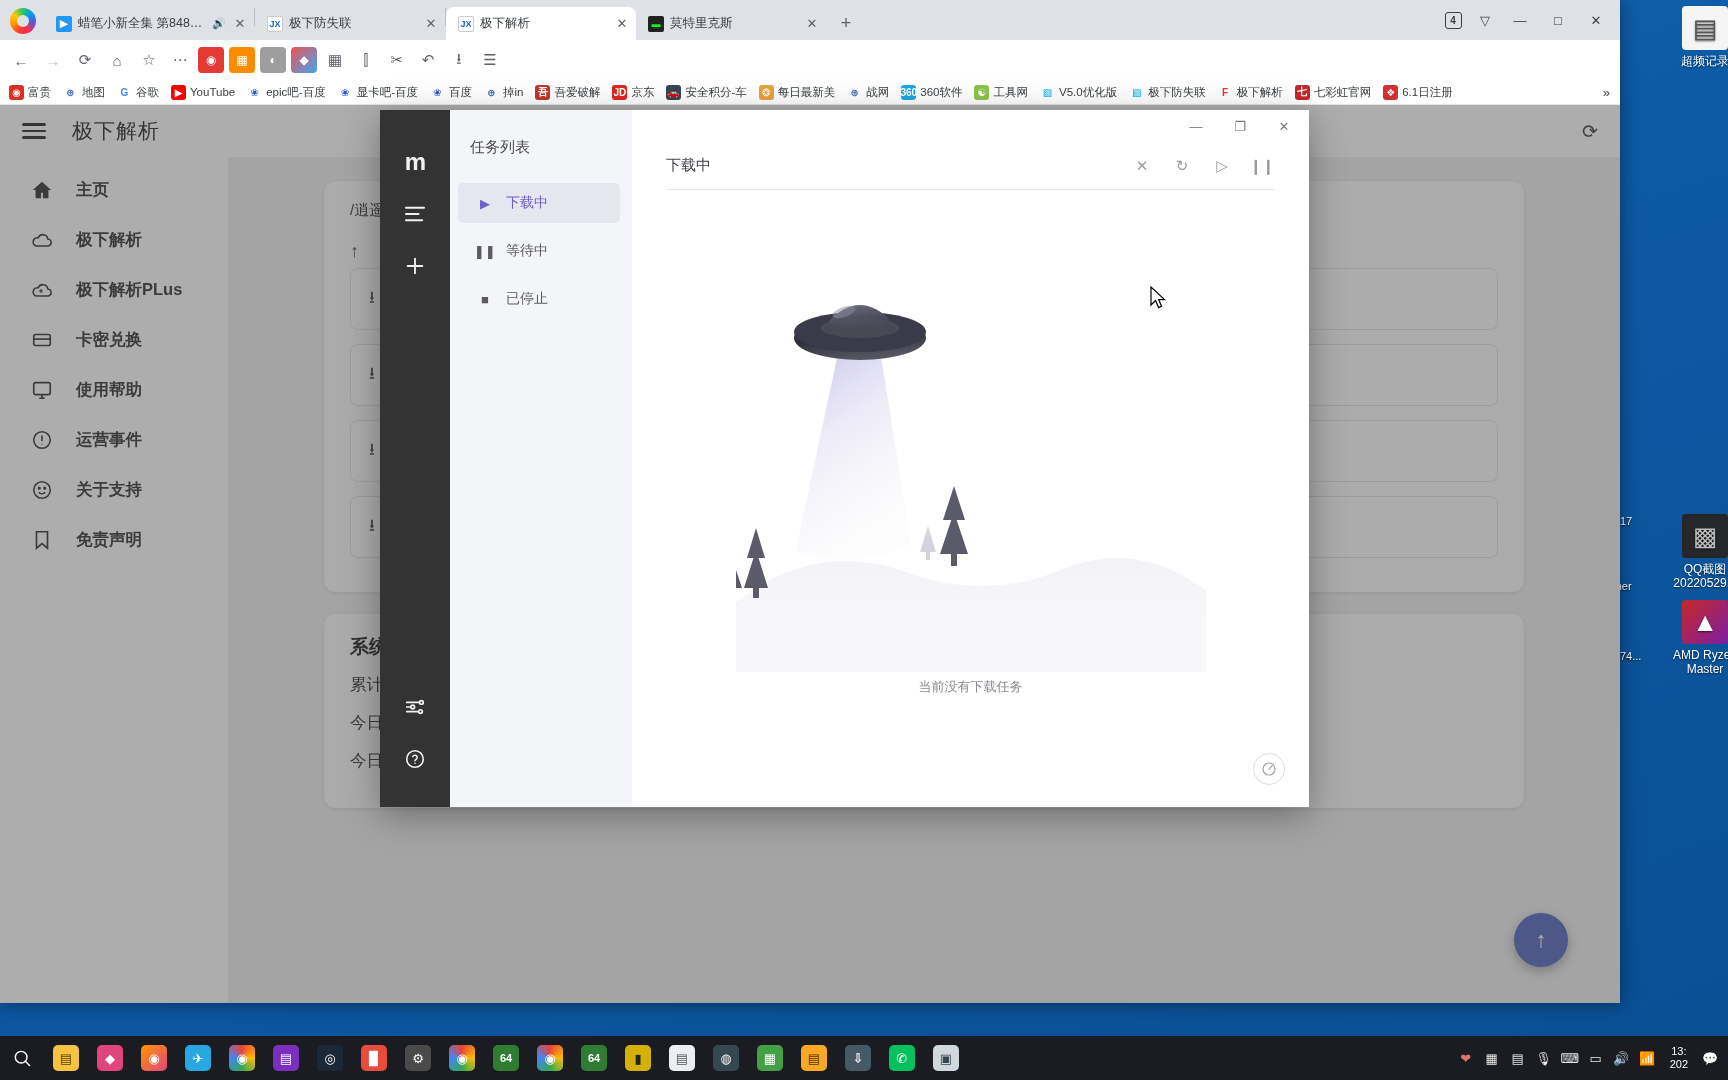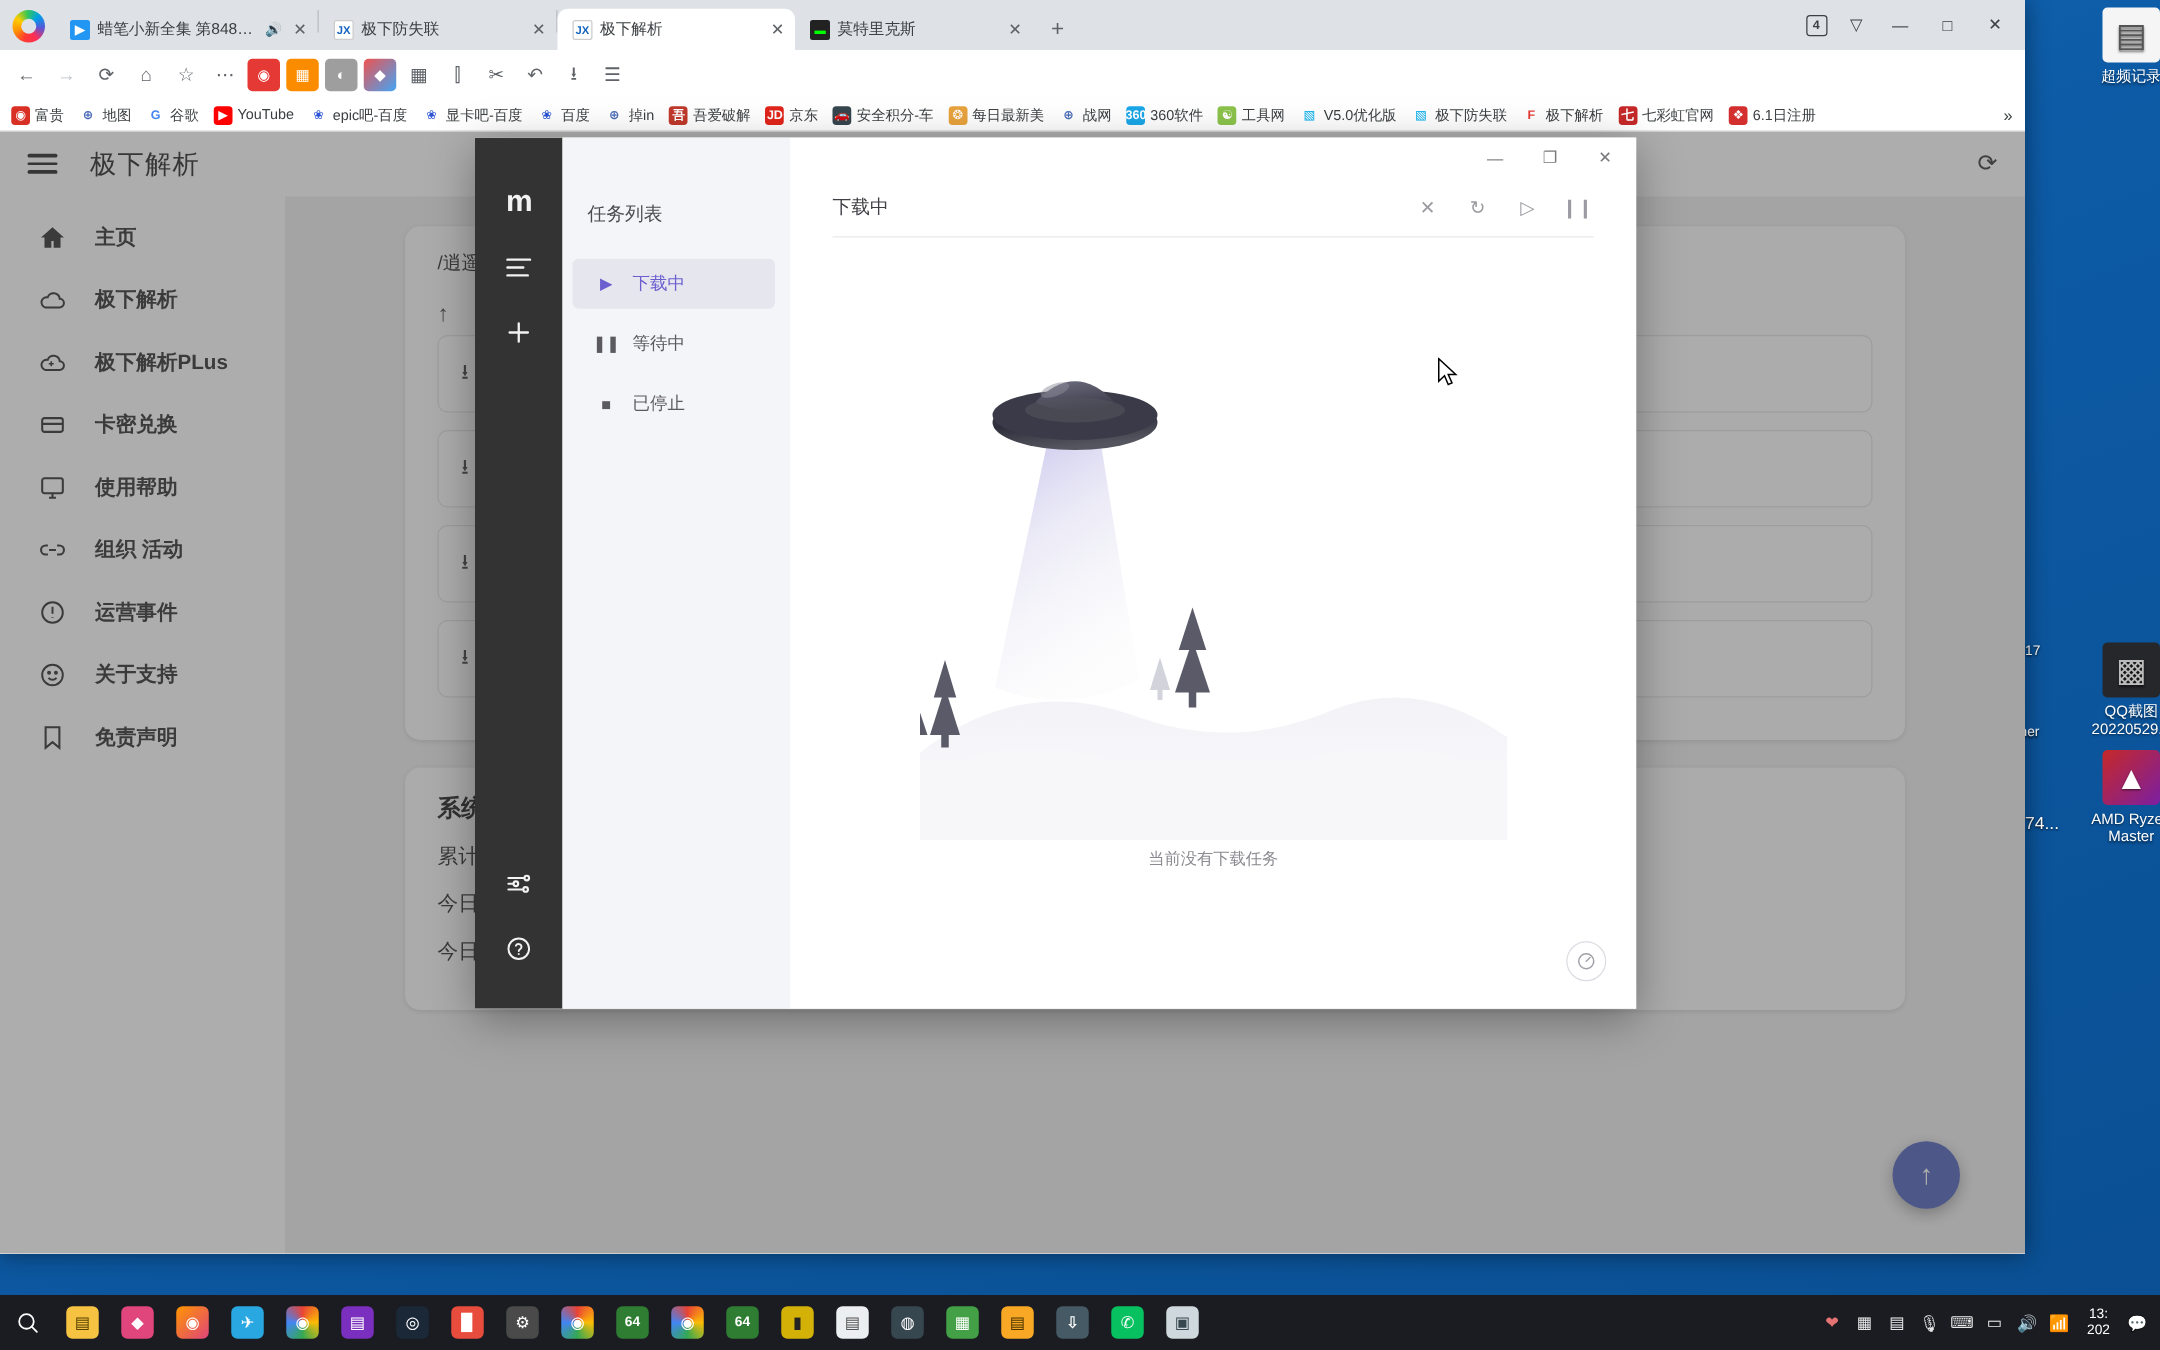--- a/index.html
+++ b/index.html
@@ -164,21 +164,21 @@
     display:flex; overflow:hidden;
   }
   #dl-rail {
     width: 70px; flex:0 0 auto; background:#333334; display:flex; flex-direction:column;
     align-items:center; padding-top: 26px; padding-bottom: 22px; color:#f2f2f2;
   }
   #dl-rail .rail-ico { width:44px; height:52px; display:flex; align-items:center; justify-content:center; }
   #dl-logo { font-size: 24px; font-weight: bold; letter-spacing:-1px; }
   #dl-rail .spacer { flex: 1 1 auto; }
 
-  #dl-list { width: 182px; flex:0 0 auto; background:#f4f5f8; padding-top: 52px; }
+  #dl-list { width: 182px; flex:0 0 auto; background:#f4f5f8; padding-top: 28px; }
   #dl-list .lst-title { font-size: 15px; color:#4c4c50; padding: 0 0 26px 20px; }
   .lst-item { height: 40px; display:flex; align-items:center; gap:14px; padding-left: 20px;
               margin: 0 12px 8px 8px; border-radius: 5px; font-size: 14px; color:#5a5a60; }
   .lst-item.sel { background:#e6e7ee; color:#6b5fd0; }
   .lst-item .li-ic { width: 14px; display:flex; align-items:center; justify-content:center; font-size:13px; }
 
   #dl-main { flex:1 1 auto; display:flex; flex-direction:column; position:relative; background:#fff; }
   #dl-titlebar { height: 32px; display:flex; align-items:center; justify-content:flex-end;
                  padding-right: 12px; gap: 18px; flex:0 0 auto; }
   .wctl { width: 26px; height: 26px; display:flex; align-items:center; justify-content:center;
@@ -213,21 +213,21 @@
   </div>
   <div class="desk-icon" style="left:1662px; top:514px;">
     <div class="gl" style="background:#26272b;color:#bbb;">▩</div>
     <div>QQ截图20220529...</div>
   </div>
   <div class="desk-icon" style="left:1662px; top:600px;">
     <div class="gl" style="background:linear-gradient(135deg,#c62828,#7b1fa2);color:#fff;">▲</div>
     <div>AMD Ryzen Master</div>
   </div>
   <div style="position:absolute;left:1620px;top:515px;color:#fff;font-size:11px;text-shadow:0 1px 2px #000;">17</div>
-  <div style="position:absolute;left:1620px;top:650px;color:#fff;font-size:14px;text-shadow:0 1px 2px #000;">74...</div>
+  <div style="position:absolute;left:1620px;top:650px;color:#fff;font-size:11px;text-shadow:0 1px 2px #000;">74...</div>
   <div style="position:absolute;left:1612px;top:580px;color:#fff;font-size:11px;text-shadow:0 1px 2px #000;">rner</div>
 </div>
 
 <div id="browser">
 
   <div id="tabstrip">
     <div id="brand-orb"></div>
 
     <div class="tab inactive">
       <span class="favicon" style="background:#2196f3;color:#fff;">▶</span>
@@ -433,30 +433,20 @@
           <span class="nv-lb">卡密兑换</span>
         </div>
         <div class="nav-item">
           <span class="nv-ico">
             <svg width="22" height="22" viewBox="0 0 24 24" fill="none" stroke="#3b3b3b" stroke-width="1.8">
                 <rect x="3" y="4" width="18" height="13" rx="2"></rect>
                 <path d="M9 21h6M12 17v4"></path>
               </svg>
           </span>
           <span class="nv-lb">使用帮助</span>
-        </div>
-        <div class="nav-item">
-          <span class="nv-ico">
-            <svg width="22" height="22" viewBox="0 0 24 24" fill="none" stroke="#3b3b3b" stroke-width="1.8">
-                <path d="M9 12h6"></path>
-                <path d="M8 8H6a4 4 0 0 0 0 8h2"></path>
-                <path d="M16 8h2a4 4 0 0 1 0 8h-2"></path>
-              </svg>
-          </span>
-          <span class="nv-lb">组织 活动</span>
         </div>
         <div class="nav-item">
           <span class="nv-ico">
             <svg width="22" height="22" viewBox="0 0 24 24" fill="none" stroke="#3b3b3b" stroke-width="1.7">
                 <circle cx="12" cy="12" r="9"></circle>
                 <path d="M12 7v6M12 16.2v.6"></path>
               </svg>
           </span>
           <span class="nv-lb">运营事件</span>
         </div>

